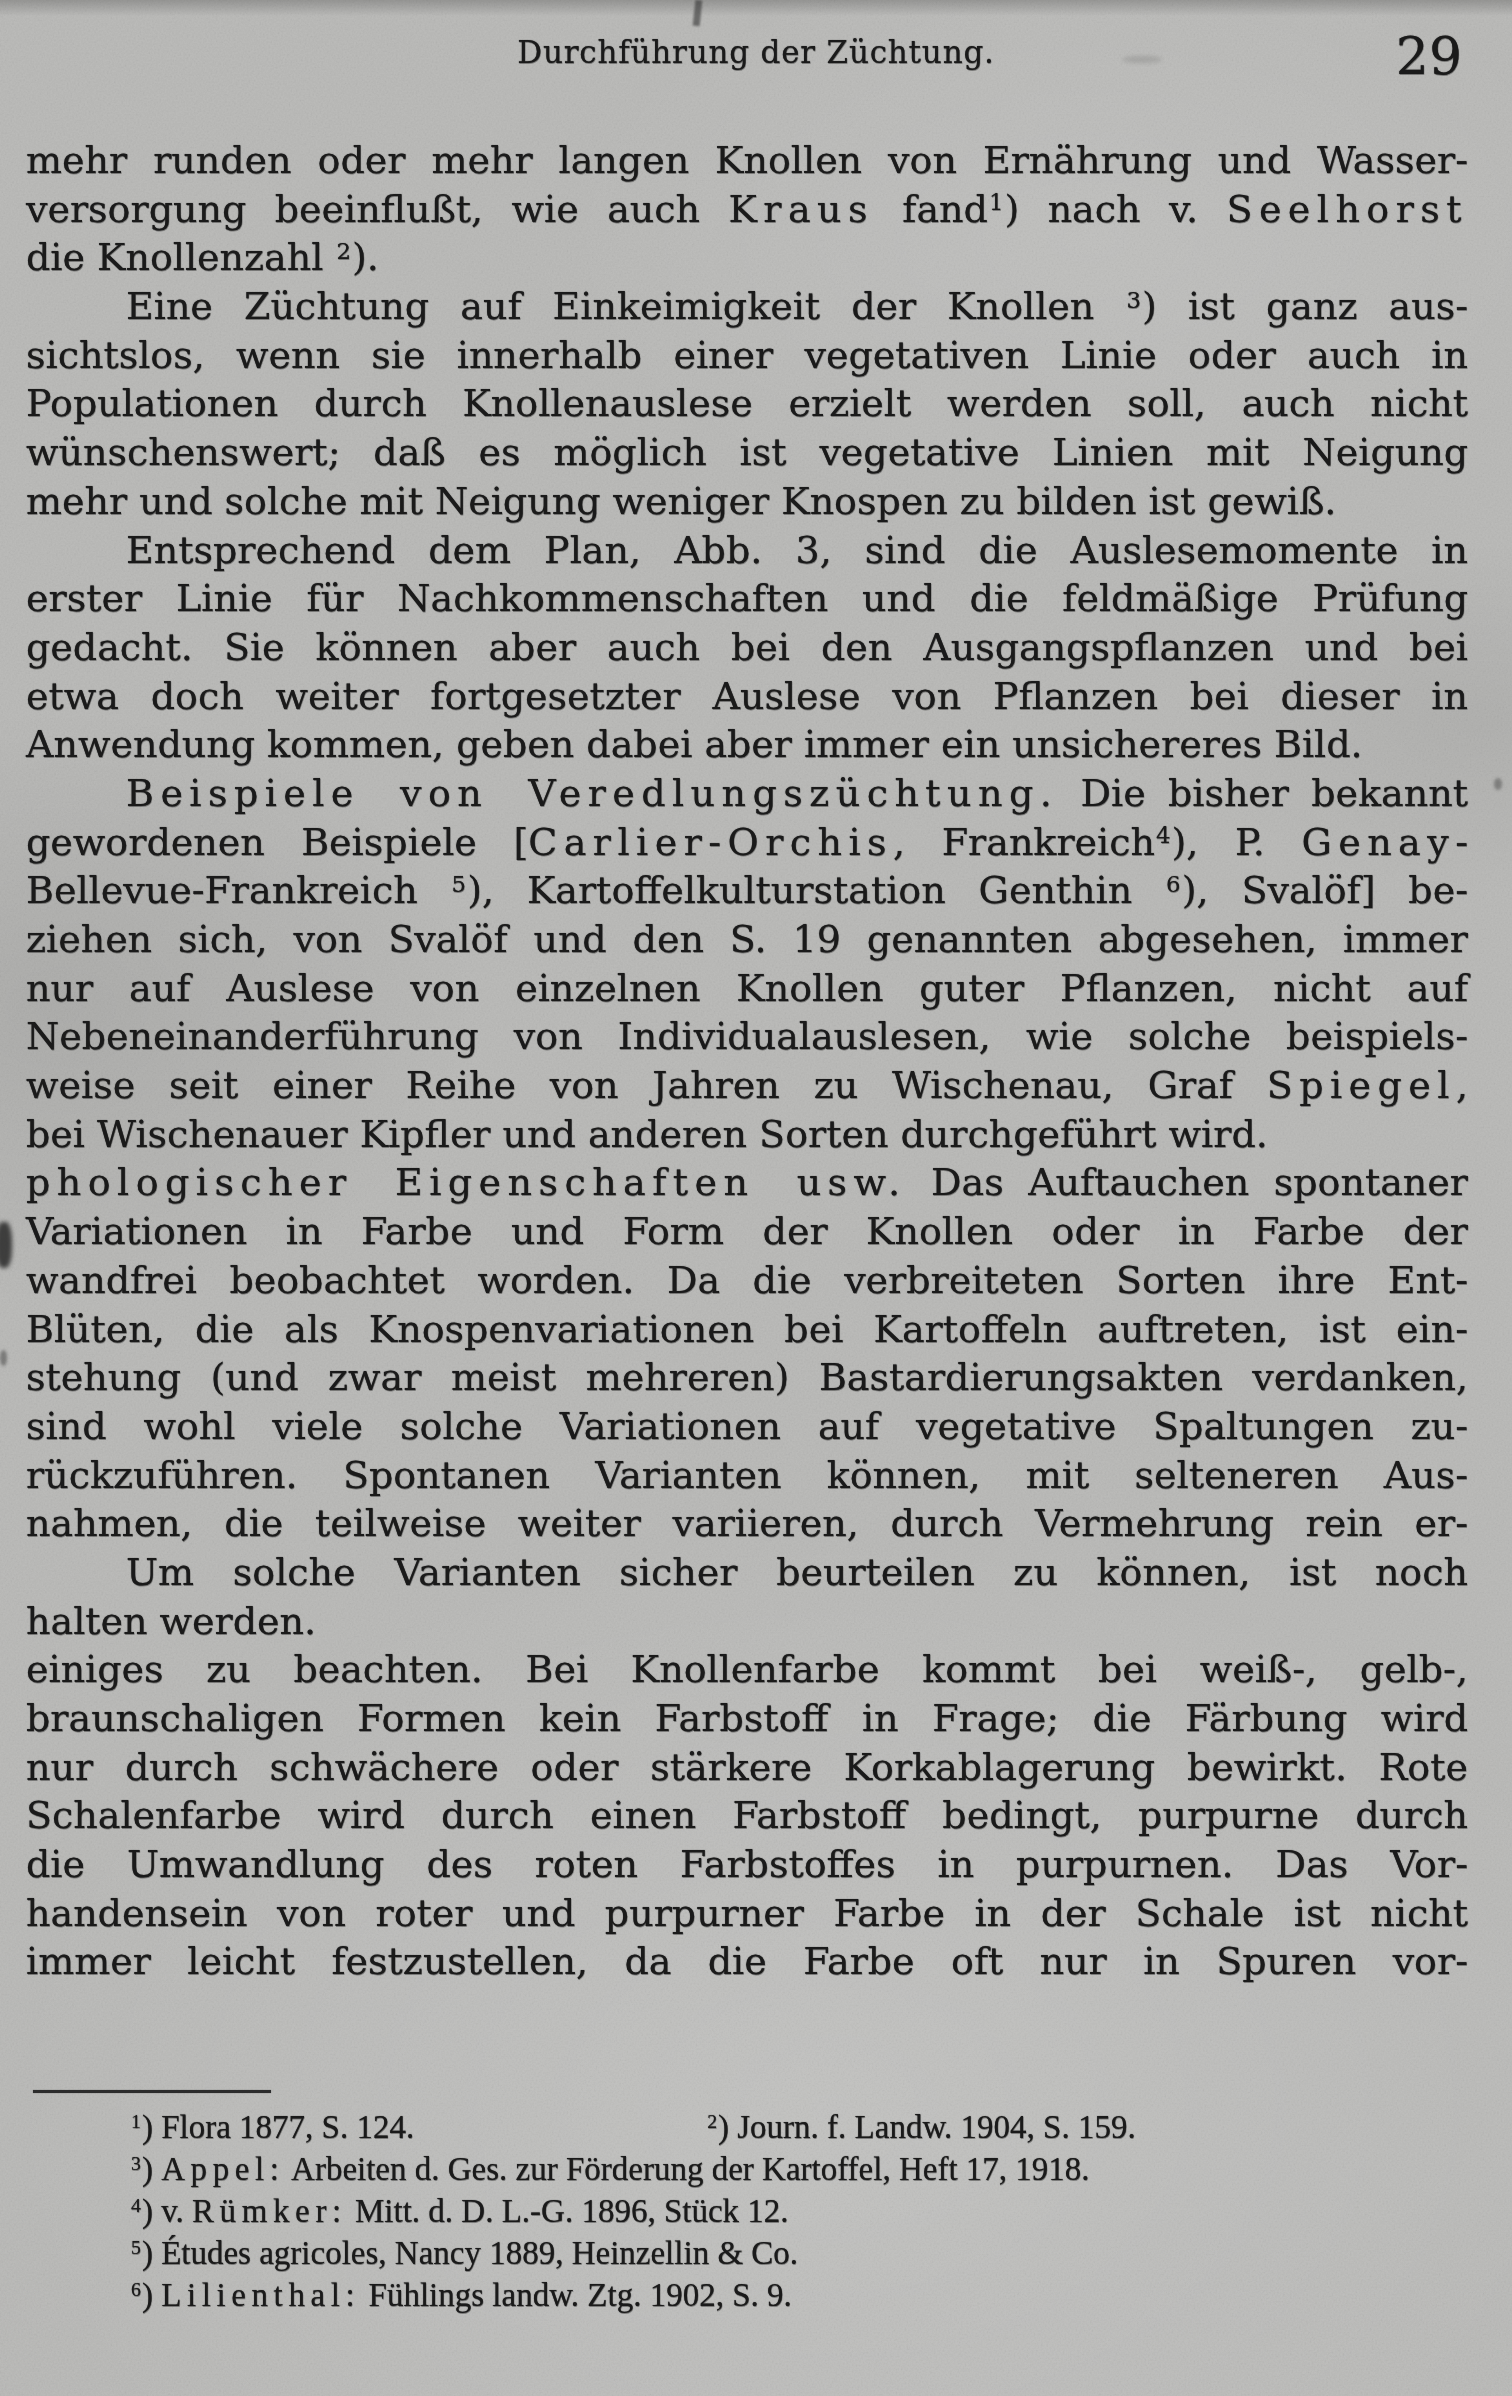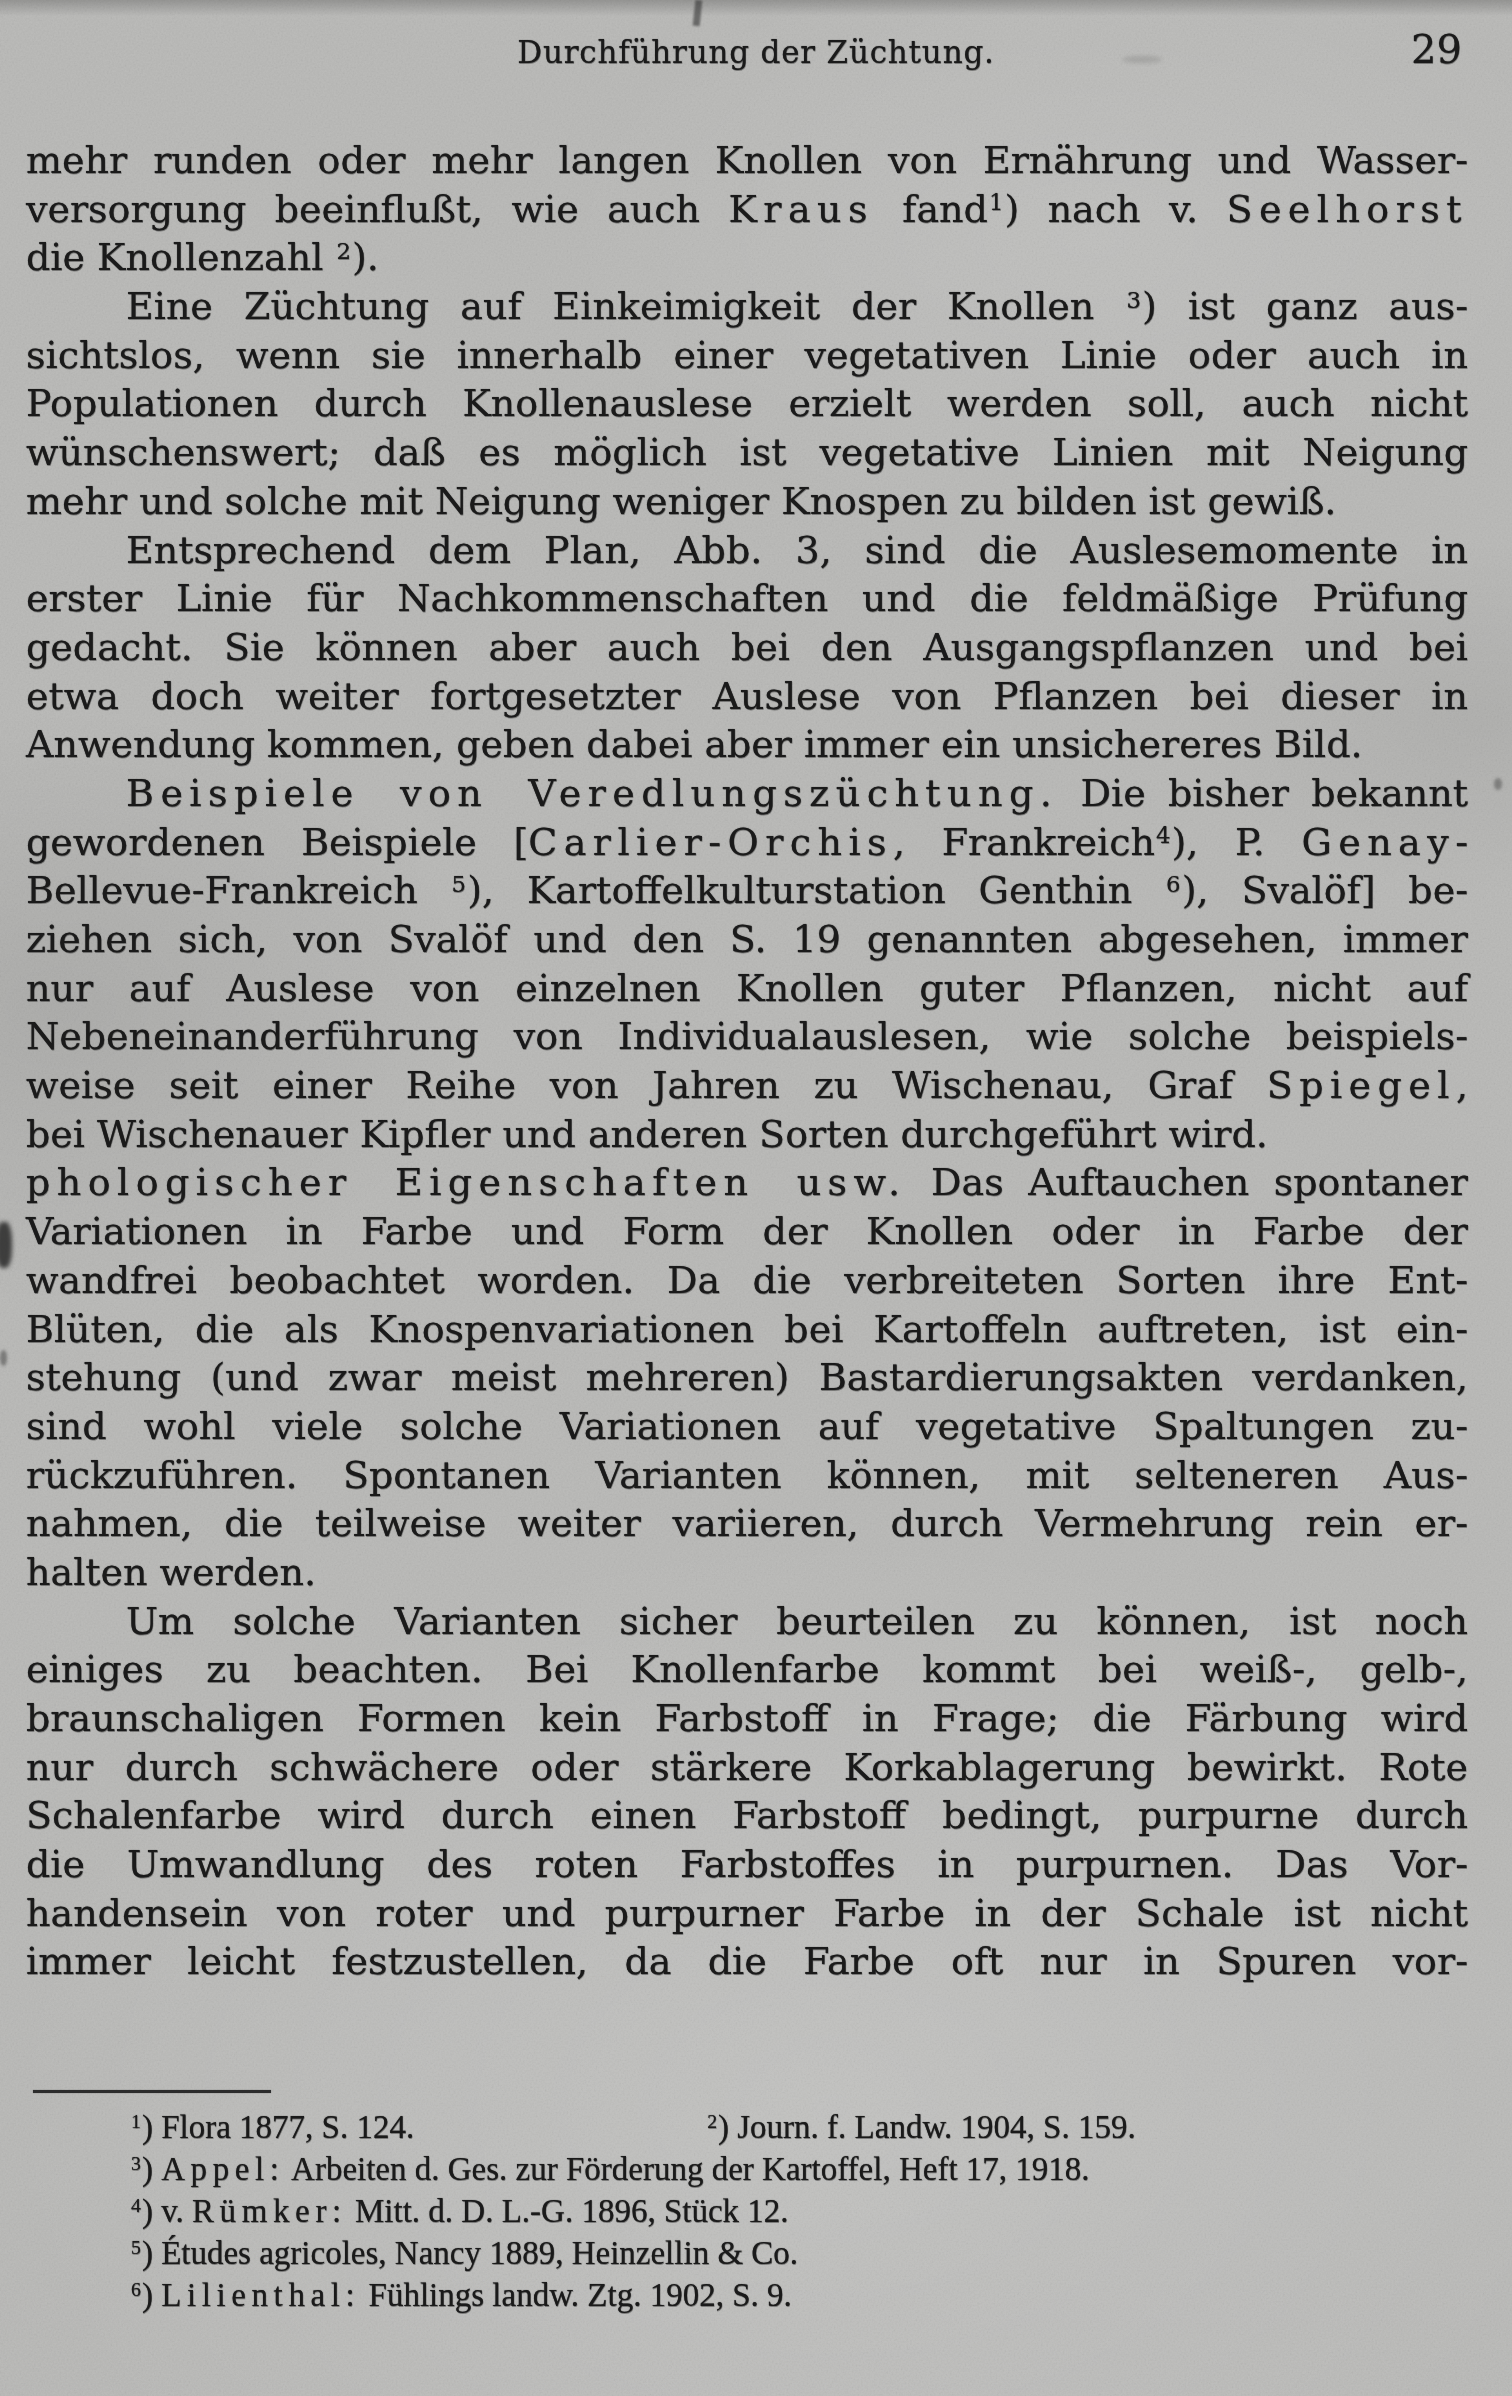--- a/index.html
+++ b/index.html
@@ -34,21 +34,21 @@
     position: absolute;
     top: 34px; left: 0; width: 100%;
     text-align: center;
     font-size: 31px;
     letter-spacing: 0.8px;
   }
 
   .pagenum {
     position: absolute;
     top: 26px; right: 50px;
-    font-size: 40px;
+    font-size: 52px;
     margin-left: 44px;
   }
 
   .bodytext {
     position: absolute;
     left: 26px; top: 136px;
     width: 1442px;
   }
 
   .line {
@@ -150,22 +150,22 @@
       <div class="line">weise seit einer Reihe von Jahren zu Wischenau, Graf <span class="sperr">Spiegel</span>,</div>
       <div class="line end">bei Wischenauer Kipfler und anderen Sorten durchgeführt wird.</div>
       <div class="line"><span class="sperr">phologischer Eigenschaften usw.</span> Das Auftauchen spontaner</div>
       <div class="line">Variationen in Farbe und Form der Knollen oder in Farbe der</div>
       <div class="line">wandfrei beobachtet worden. Da die verbreiteten Sorten ihre Ent-</div>
       <div class="line">Blüten, die als Knospenvariationen bei Kartoffeln auftreten, ist ein-</div>
       <div class="line">stehung (und zwar meist mehreren) Bastardierungsakten verdanken,</div>
       <div class="line">sind wohl viele solche Variationen auf vegetative Spaltungen zu-</div>
       <div class="line">rückzuführen. Spontanen Varianten können, mit selteneren Aus-</div>
       <div class="line">nahmen, die teilweise weiter variieren, durch Vermehrung rein er-</div>
+      <div class="line indent">Um solche Varianten sicher beurteilen zu können, ist noch</div>
       <div class="line end">halten werden.</div>
-      <div class="line indent">Um solche Varianten sicher beurteilen zu können, ist noch</div>
       <div class="line">einiges zu beachten. Bei Knollenfarbe kommt bei weiß-, gelb-,</div>
       <div class="line">braunschaligen Formen kein Farbstoff in Frage; die Färbung wird</div>
       <div class="line">nur durch schwächere oder stärkere Korkablagerung bewirkt. Rote</div>
       <div class="line">Schalenfarbe wird durch einen Farbstoff bedingt, purpurne durch</div>
       <div class="line">die Umwandlung des roten Farbstoffes in purpurnen. Das Vor-</div>
       <div class="line">handensein von roter und purpurner Farbe in der Schale ist nicht</div>
       <div class="line">immer leicht festzustellen, da die Farbe oft nur in Spuren vor-</div>
     </div>
 
   <div class="fnrule"></div>

